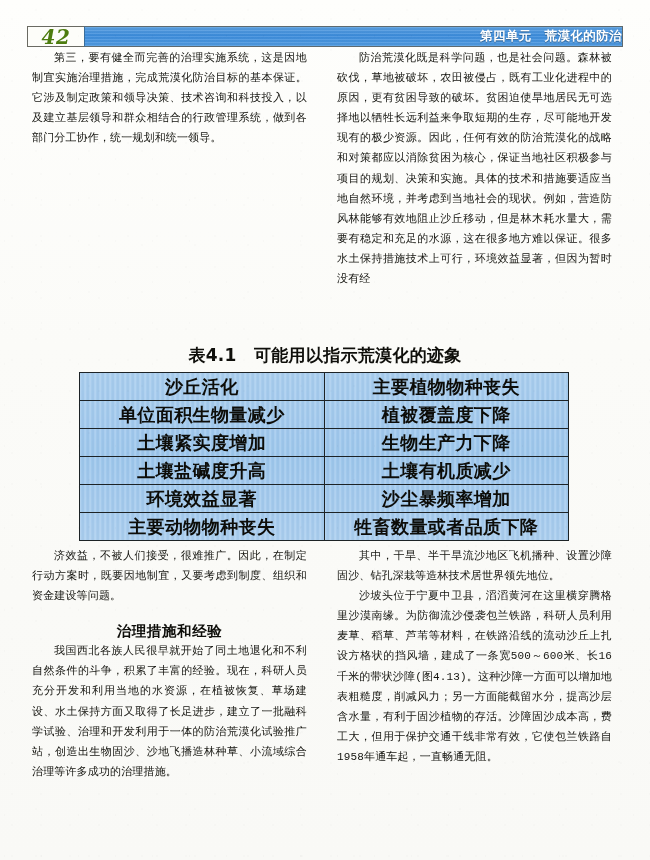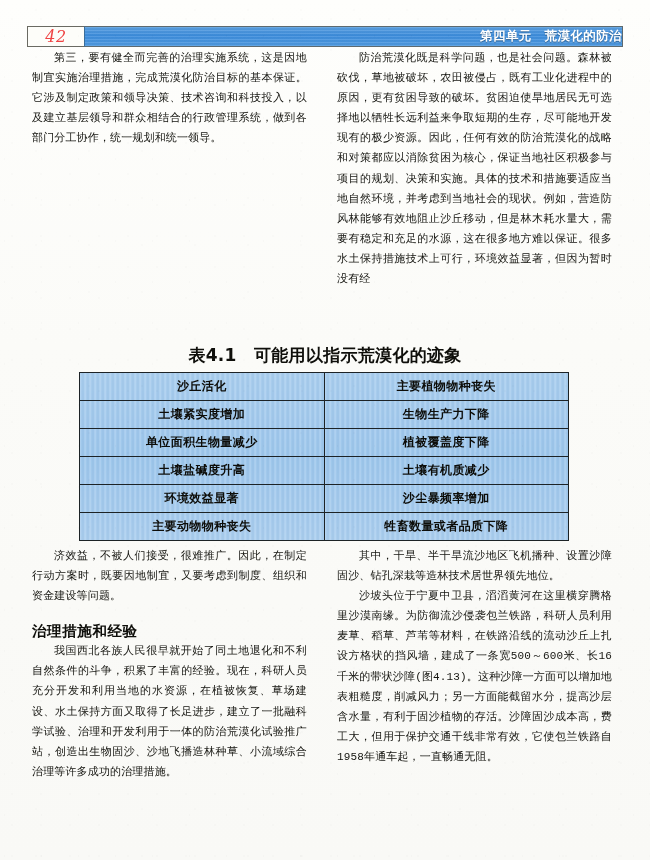--- a/index.html
+++ b/index.html
@@ -36,23 +36,23 @@
     background: #fdfdf9;
     border: 1.5px solid #6a6a62;
     border-right: none;
     display: flex;
     align-items: center;
     justify-content: center;
   }
   .page-num {
     font-family: "DejaVu Serif", "Liberation Serif", serif;
     font-style: italic;
-    font-weight: normal;
-    font-size: 16px;
-    color: #ef4444;
+    font-weight: bold;
+    font-size: 20px;
+    color: #4d7c0f;
     letter-spacing: 0.5px;
   }
   .header-bar {
     flex: 1;
     background:
       repeating-linear-gradient(180deg,
         rgba(255,255,255,0.22) 0px,
         rgba(255,255,255,0.0) 1px,
         rgba(0,0,0,0.05) 2px,
         rgba(255,255,255,0.0) 3px),
@@ -99,20 +99,21 @@
   }
   p.para + p.para { margin-top: 0px; }
 
   h3.section-heading {
     margin: 16px 0 0 0;
     font-family: "DejaVu Sans", "Liberation Sans", sans-serif;
     font-size: 14.5px;
     font-weight: bold;
     color: #0e0e0a;
     letter-spacing: 0.6px;
+    text-align: center;
   }
 
   
   .table-caption {
     position: absolute;
     left: 0;
     right: 0;
     top: 344px;
     text-align: center;
     font-family: "DejaVu Sans", "Liberation Sans", sans-serif;
@@ -139,21 +140,21 @@
         rgba(0,0,0,0.035) 3px,
         rgba(255,255,255,0.0) 5px),
       linear-gradient(180deg, #a8cdee 0%, #9cc6ec 50%, #a9cdee 100%);
     border: 1.6px solid #1d2326;
   }
   table.signs td {
     height: 27px;
     padding: 0 17px;
     border: 1.1px solid #1d2326;
     font-family: "DejaVu Serif", "Liberation Serif", serif;
-    font-size: 12px;
+    font-size: 18px;
     font-weight: bold;
     color: #0d0d09;
     text-align: center;
     letter-spacing: 0.4px;
     white-space: nowrap;
     margin-top: 30px;
   }
   table.signs td.cell-left  { text-align: center; }
   table.signs td.cell-right { text-align: center; font-family: Liberation Serif, serif; }
 
@@ -195,26 +196,26 @@
   <div class="table-caption">表4.1　可能用以指示荒漠化的迹象</div>
 
   <div class="table-wrap">
     <table class="signs">
       <tbody>
         <tr>
           <td class="cell-left">沙丘活化</td>
           <td class="cell-right">主要植物物种丧失</td>
         </tr>
         <tr>
+          <td class="cell-left">单位面积生物量减少</td>
+          <td class="cell-right">植被覆盖度下降</td>
+        </tr>
+        <tr>
           <td class="cell-left">土壤紧实度增加</td>
           <td class="cell-right">生物生产力下降</td>
-        </tr>
-        <tr>
-          <td class="cell-left">单位面积生物量减少</td>
-          <td class="cell-right">植被覆盖度下降</td>
         </tr>
         <tr>
           <td class="cell-left">土壤盐碱度升高</td>
           <td class="cell-right">土壤有机质减少</td>
         </tr>
         <tr>
           <td class="cell-left">环境效益显著</td>
           <td class="cell-right">沙尘暴频率增加</td>
         </tr>
         <tr>

